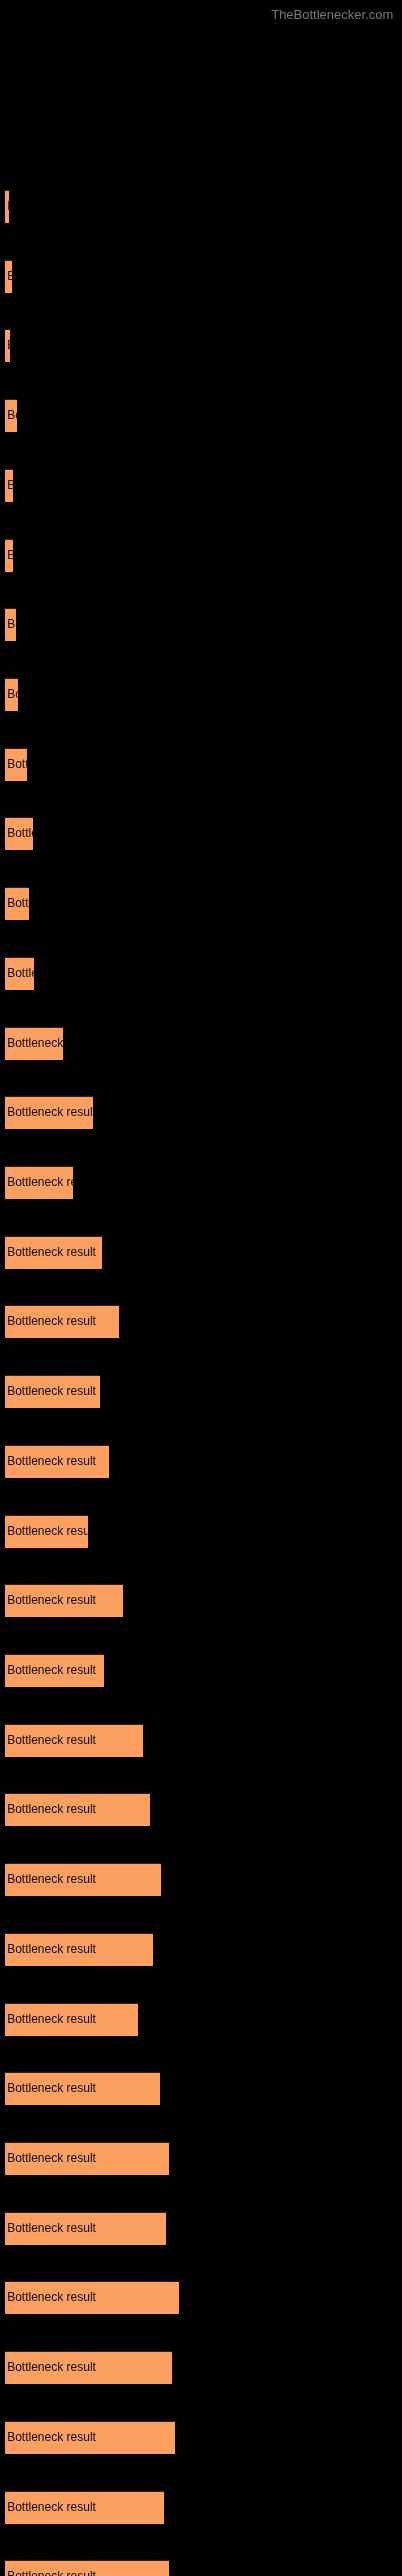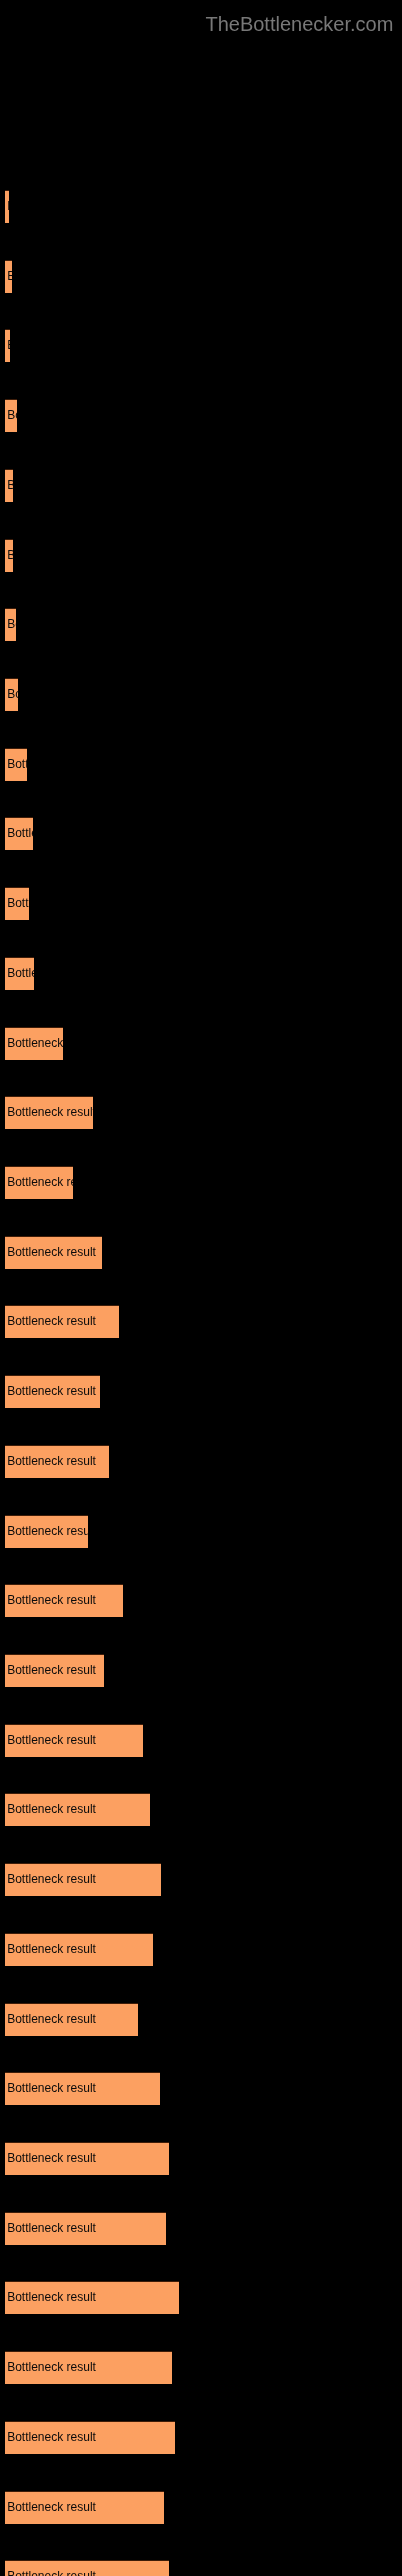--- a/index.html
+++ b/index.html
@@ -20,22 +20,22 @@
     position: absolute;
     left: 0;
     top: 0;
     width: 403px;
     height: 2576px;
     background: #000000;
   }
   .site-title {
     position: absolute;
     right: 9.7px;
-    top: 15px;
-    font-size: 20px;
+    top: 5px;
+    font-size: 13px;
     line-height: 19.3px;
     color: #787878;
     letter-spacing: 0px;
     white-space: nowrap;
     font-family: "Liberation Sans", sans-serif;
   }
   .plot-area {
     position: absolute;
     left: 0;
     top: 0;

